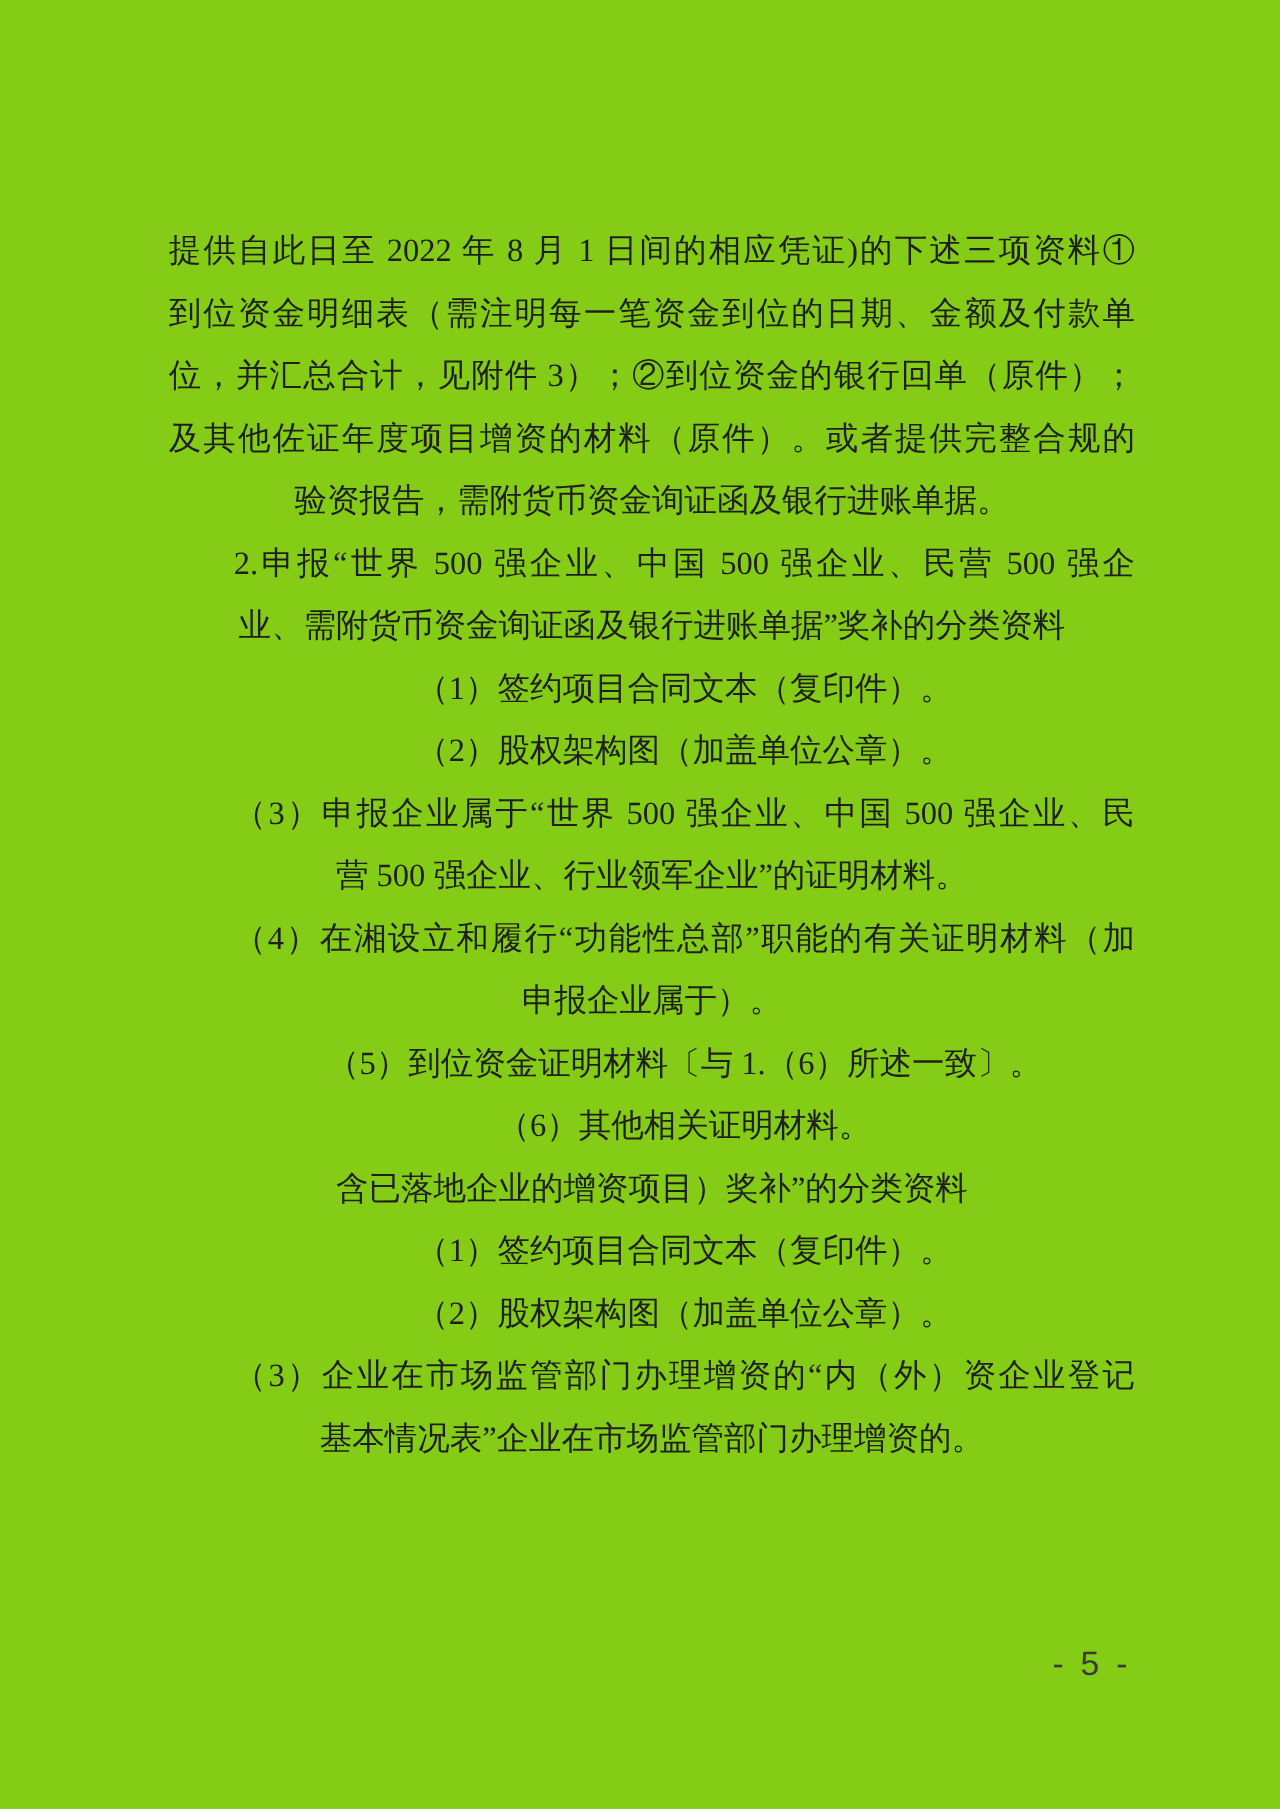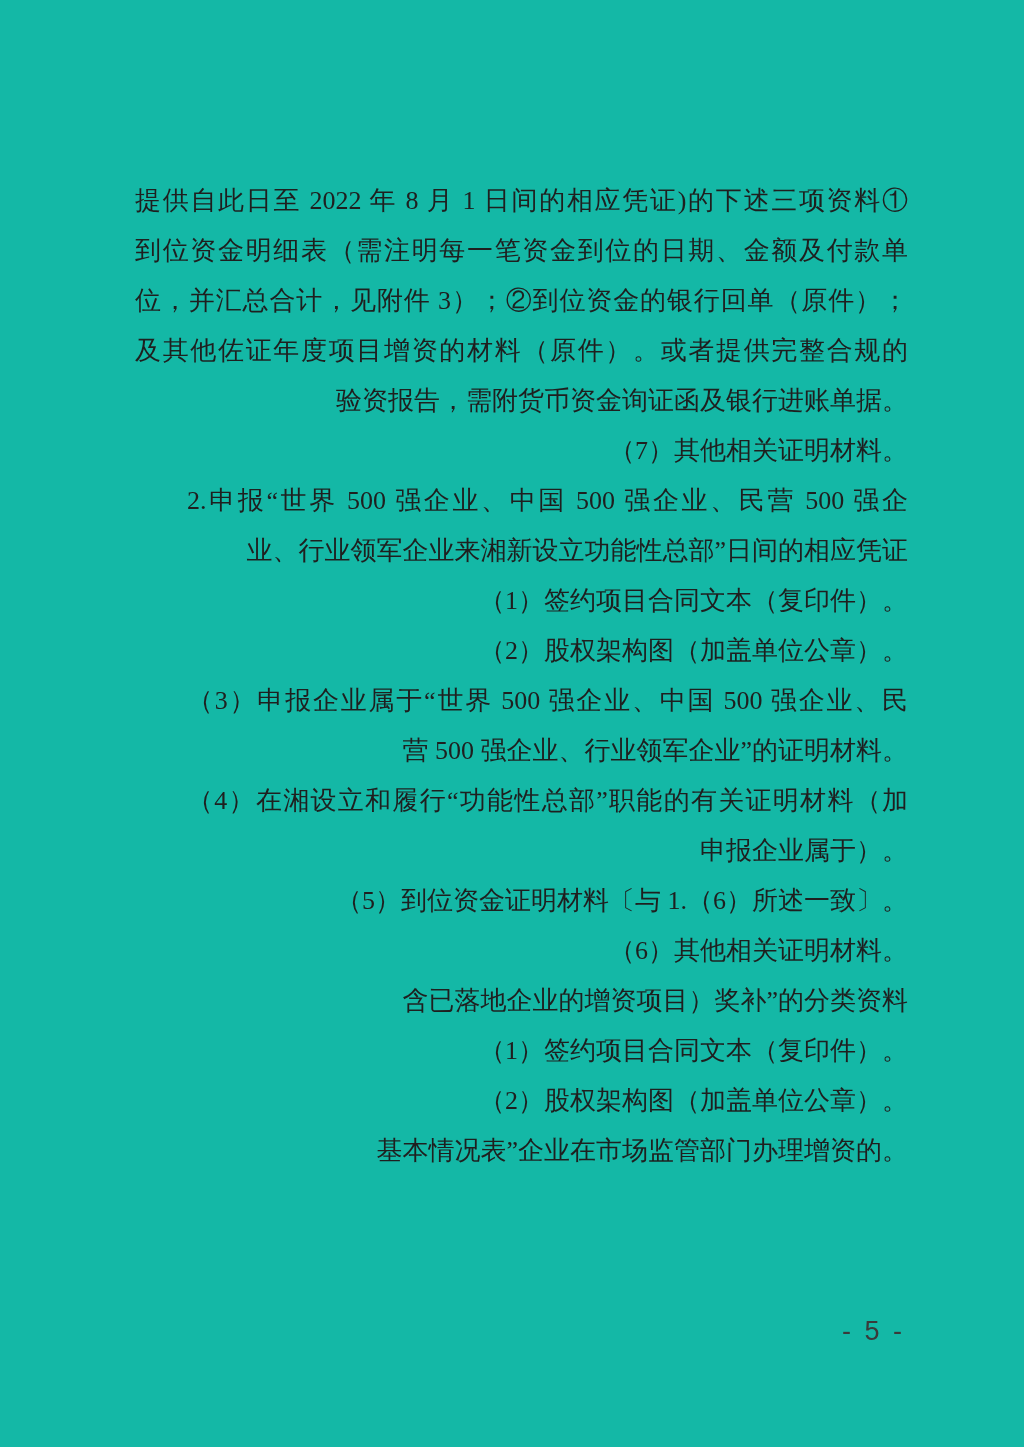--- a/index.html
+++ b/index.html
@@ -12,35 +12,35 @@
     background: #ffffff;
     position: relative;
     overflow: hidden;
     font-family: "Liberation Serif", "DejaVu Serif", serif;
   }
   .page {
     position: absolute;
     left: 0; top: 0;
     width: 1024px;
     height: 1447px;
-    background: #14b8a6;
+    background: #84cc16;
   }
   .text-block {
     position: absolute;
     left: 135px;
     top: 176px;
     width: 773px;
     color: #1f1f1f;
     filter: blur(0.3px);
   }
   .line {
     height: 50px;
     line-height: 50px;
     font-size: 26px;
-    text-align: right;
+    text-align: center;
   }
   .line.justify {
     text-align: justify;
     text-align-last: justify;
   }
   .line.indent {
     text-indent: 2em;
   }
   .page-number {
     position: absolute;
@@ -55,30 +55,30 @@
 </head>
 <body>
 
 <div class="page">
   <div class="text-block">
     <div class="line justify">提供自此日至 2022 年 8 月 1 日间的相应凭证)的下述三项资料①</div>
     <div class="line justify">到位资金明细表（需注明每一笔资金到位的日期、金额及付款单</div>
     <div class="line justify">位，并汇总合计，见附件 3）；②到位资金的银行回单（原件）；</div>
     <div class="line justify">及其他佐证年度项目增资的材料（原件）。或者提供完整合规的</div>
     <div class="line">验资报告，需附货币资金询证函及银行进账单据。</div>
-    <div class="line indent">（7）其他相关证明材料。</div>
     <div class="line indent justify">2.申报“世界 500 强企业、中国 500 强企业、民营 500 强企</div>
-    <div class="line">业、行业领军企业来湘新设立功能性总部”日间的相应凭证</div>
+    <div class="line">业、需附货币资金询证函及银行进账单据”奖补的分类资料</div>
     <div class="line indent">（1）签约项目合同文本（复印件）。</div>
     <div class="line indent">（2）股权架构图（加盖单位公章）。</div>
     <div class="line indent justify">（3）申报企业属于“世界 500 强企业、中国 500 强企业、民</div>
     <div class="line">营 500 强企业、行业领军企业”的证明材料。</div>
     <div class="line indent justify">（4）在湘设立和履行“功能性总部”职能的有关证明材料（加</div>
     <div class="line">申报企业属于）。</div>
     <div class="line indent">（5）到位资金证明材料〔与 1.（6）所述一致〕。</div>
     <div class="line indent">（6）其他相关证明材料。</div>
     <div class="line">含已落地企业的增资项目）奖补”的分类资料</div>
     <div class="line indent">（1）签约项目合同文本（复印件）。</div>
     <div class="line indent">（2）股权架构图（加盖单位公章）。</div>
+    <div class="line indent justify">（3）企业在市场监管部门办理增资的“内（外）资企业登记</div>
     <div class="line">基本情况表”企业在市场监管部门办理增资的。</div>
   </div>
   <div class="page-number">- 5 -</div>
 </div>
 
 </body></html>

